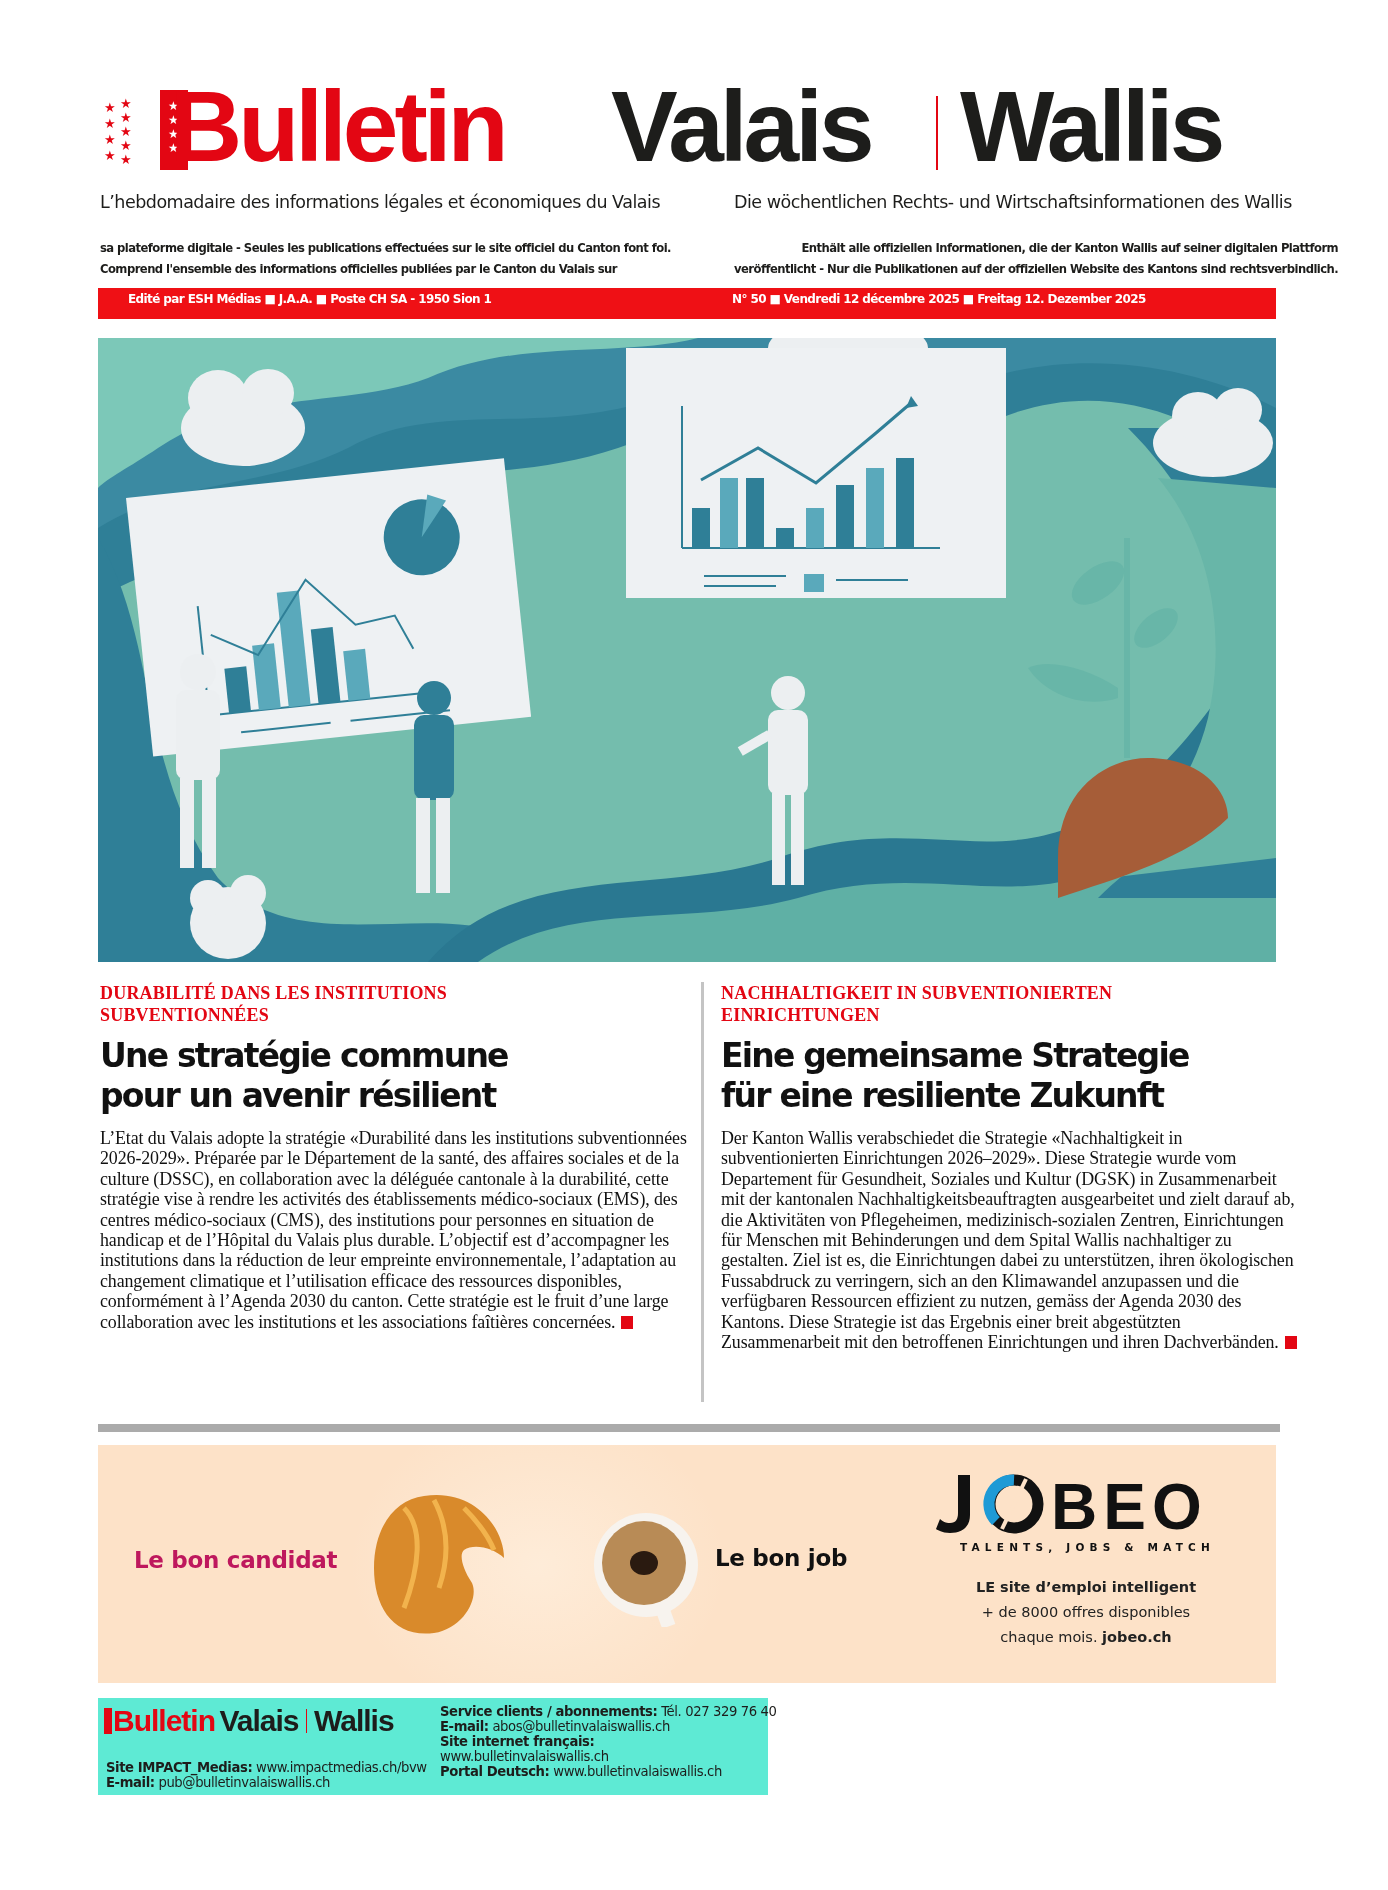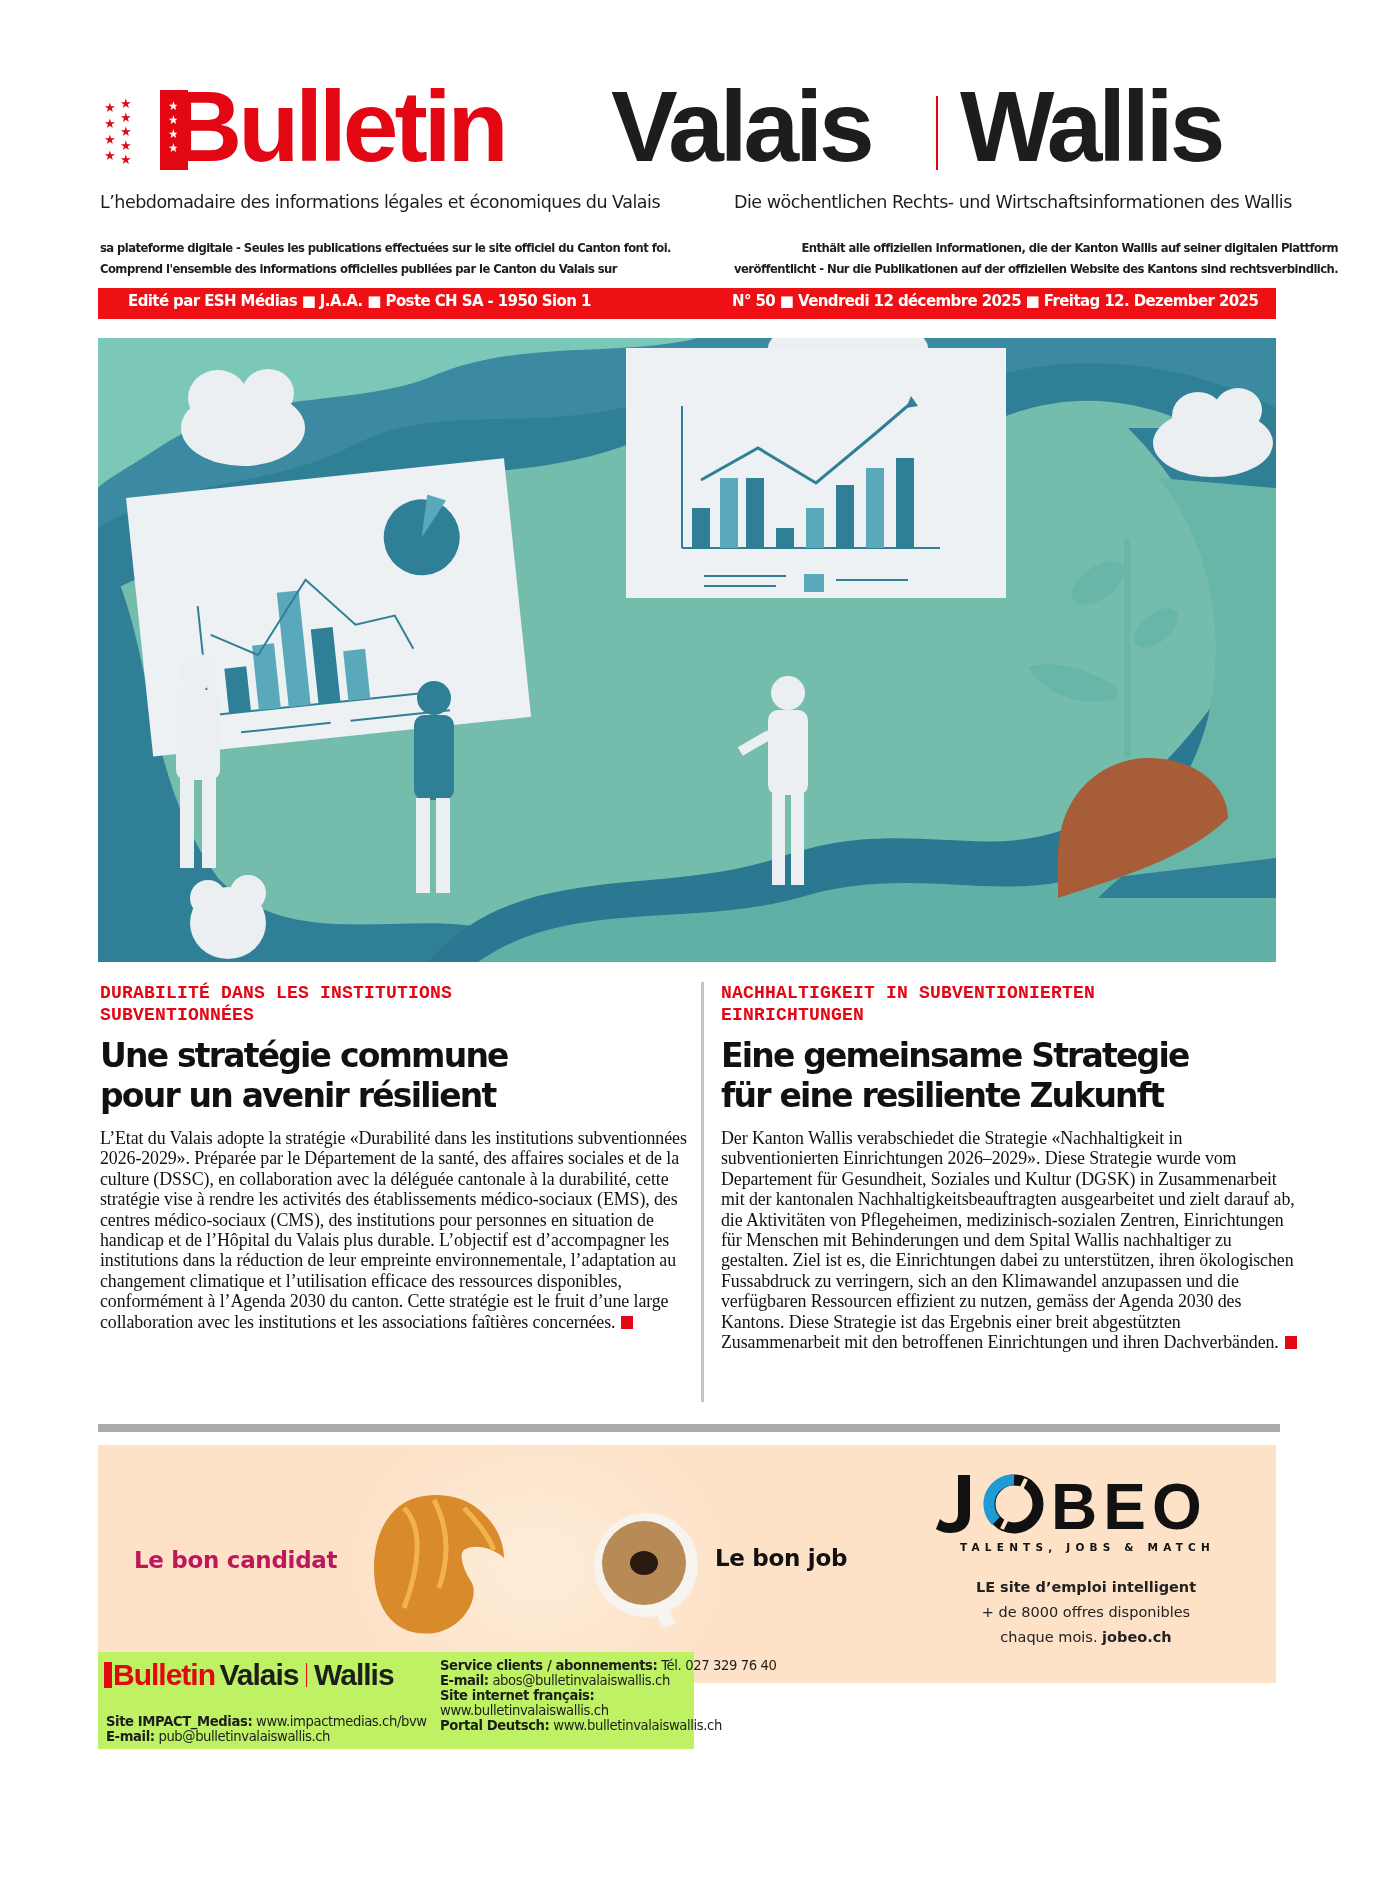--- a/index.html
+++ b/index.html
@@ -21,31 +21,31 @@
 
   .tagline { top: 192px; font-family: "DejaVu Sans", sans-serif; font-size: 17.5px; color: #1d1d1b; letter-spacing: -0.5px; white-space: nowrap; }
   .tagline-fr { left: 100px; }
   .tagline-de { left: 734px; }
 
   .note { top: 238px; font-family: "DejaVu Sans", sans-serif; font-weight: 700; font-size: 11.6px; line-height: 21px; color: #1d1d1b; letter-spacing: -0.55px; white-space: nowrap; }
   .note-fr { left: 100px; }
   .note-de { left: 734px; text-align: right; }
 
   .redbar { left: 98px; top: 288px; width: 1178px; height: 31px; background: #ef1015; }
-  .redbar span { position: absolute; top: 4px; font-family: "DejaVu Sans", sans-serif; font-weight: 700; font-size: 15px;
+  .redbar span { position: absolute; top: 4px; font-family: "DejaVu Sans", sans-serif; font-weight: 700; font-size: 12px;
                  color: #ffffff; letter-spacing: -0.6px; white-space: nowrap; }
   .redbar .rb-left { left: 30px; }
   .redbar .rb-right { left: 634px; }
 
   
   .hero { left: 98px; top: 338px; width: 1178px; height: 624px; overflow: hidden; background: #6fb9a9; }
   .hero svg { display: block; }
 
   
-  .kicker { font-family: Liberation Mono, monospace; font-weight: 700; font-size: 18px; line-height: 22px; color: #e30613; letter-spacing: 0.2px; }
+  .kicker { font-family: Liberation Serif, serif; font-weight: 700; font-size: 18px; line-height: 22px; color: #e30613; letter-spacing: 0.2px; }
   .headline { font-family: "DejaVu Sans", sans-serif; font-weight: 700; font-size: 33px; line-height: 40px; color: #111; letter-spacing: -1.8px; margin-top: 10px; }
   .body-text { font-family: "Liberation Serif", serif; font-weight: 400; font-size: 17.9px; line-height: 20.4px; color: #111; margin-top: 12px; letter-spacing: -0.1px; }
   .end-square { display: inline-block; width: 12px; height: 13px; background: #e30613; margin-left: 6px; vertical-align: -1px; }
 
   .article-fr { left: 100px; top: 982px; width: 590px; }
   .article-de { left: 721px; top: 982px; width: 580px; }
   .col-divider { left: 701px; top: 982px; width: 3px; height: 420px; background: #c4c4c4; }
 
   .gray-rule { left: 98px; top: 1424px; width: 1182px; height: 8px; background: #ababab; }
 
@@ -56,21 +56,21 @@
   .ad-candidat { position: absolute; left: 36px; top: 102px; font-family: "DejaVu Sans", sans-serif; font-weight: 700; font-size: 23px; color: #be185d; letter-spacing: -0.3px; }
   .ad-job { position: absolute; left: 617px; top: 100px; font-family: "DejaVu Sans", sans-serif; font-weight: 700; font-size: 23px; color: #111; letter-spacing: -0.3px; }
   .croissant { position: absolute; left: 266px; top: 43px; }
   .coffee { position: absolute; left: 490px; top: 62px; }
   .jobeo-logo { position: absolute; left: 838px; top: 26px; width: 302px; height: 64px; }
   .jobeo-tag { position: absolute; left: 862px; top: 96px; font-family: "DejaVu Sans", sans-serif; font-weight: 700; font-size: 10.5px; letter-spacing: 5.2px; color: #111; white-space: nowrap; }
   .jobeo-lines { position: absolute; left: 838px; top: 130px; width: 300px; text-align: center; font-family: "DejaVu Sans", sans-serif; font-size: 14.5px; line-height: 25px; color: #222; }
   .jobeo-lines .b { font-weight: 700; }
 
   
-  .footer { left: 98px; top: 1652px; width: 596px; height: 97px; background: #bef264; }
+  .footer { left: 98px; top: 1698px; width: 670px; height: 97px; background: #5eead4; }
   .f-logo { position: absolute; left: 6px; top: 6px; white-space: nowrap; }
   .f-logo .fl-red-block { display: inline-block; width: 8px; height: 26px; background: #e30613; vertical-align: -3px; margin-right: 1px; }
   .f-logo .fl-w { font-family: "Liberation Sans", sans-serif; font-weight: 700; font-size: 30px; letter-spacing: -1px; }
   .f-logo .fl-bulletin { color: #e30613; }
   .f-logo .fl-dark { color: #1d1d1b; }
   .f-logo .fl-sep { display: inline-block; width: 1.5px; height: 24px; background: #e30613; margin: 0 7px; vertical-align: -2px; }
   .f-line { position: absolute; font-family: "DejaVu Sans", sans-serif; font-size: 13.2px; line-height: 15px; color: #1d1d1b; white-space: nowrap; letter-spacing: -0.4px; }
   .f-line .lbl { font-weight: 700; }
 </style>
 </head>

